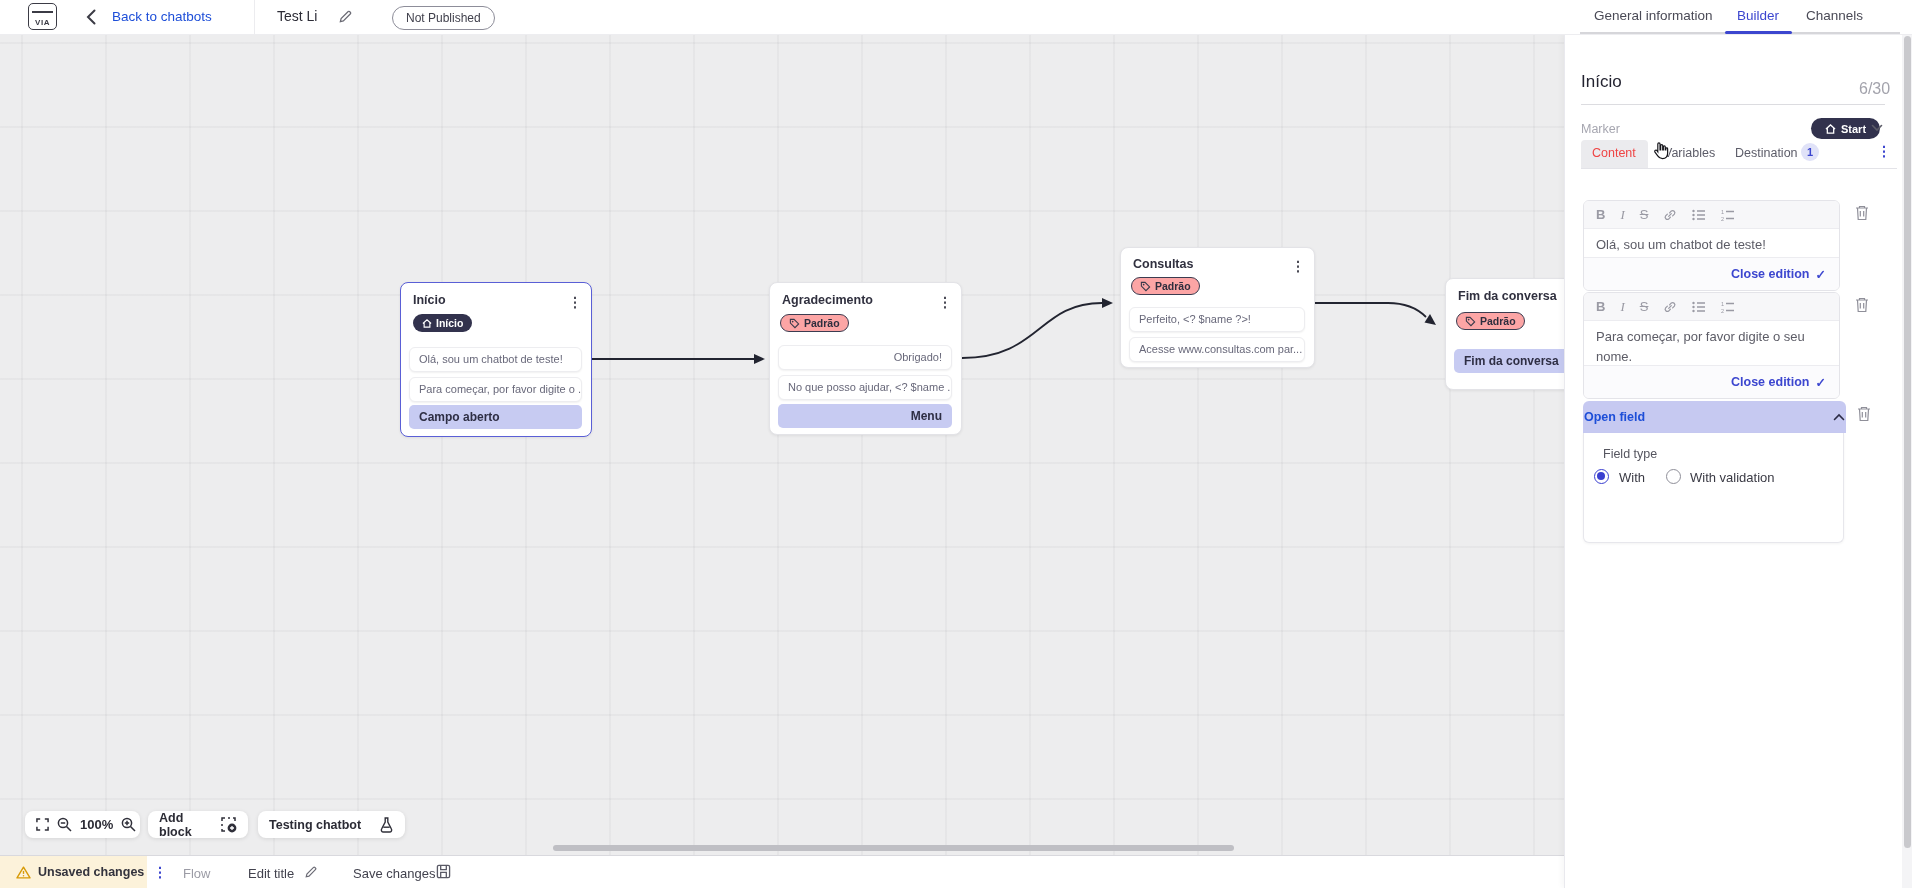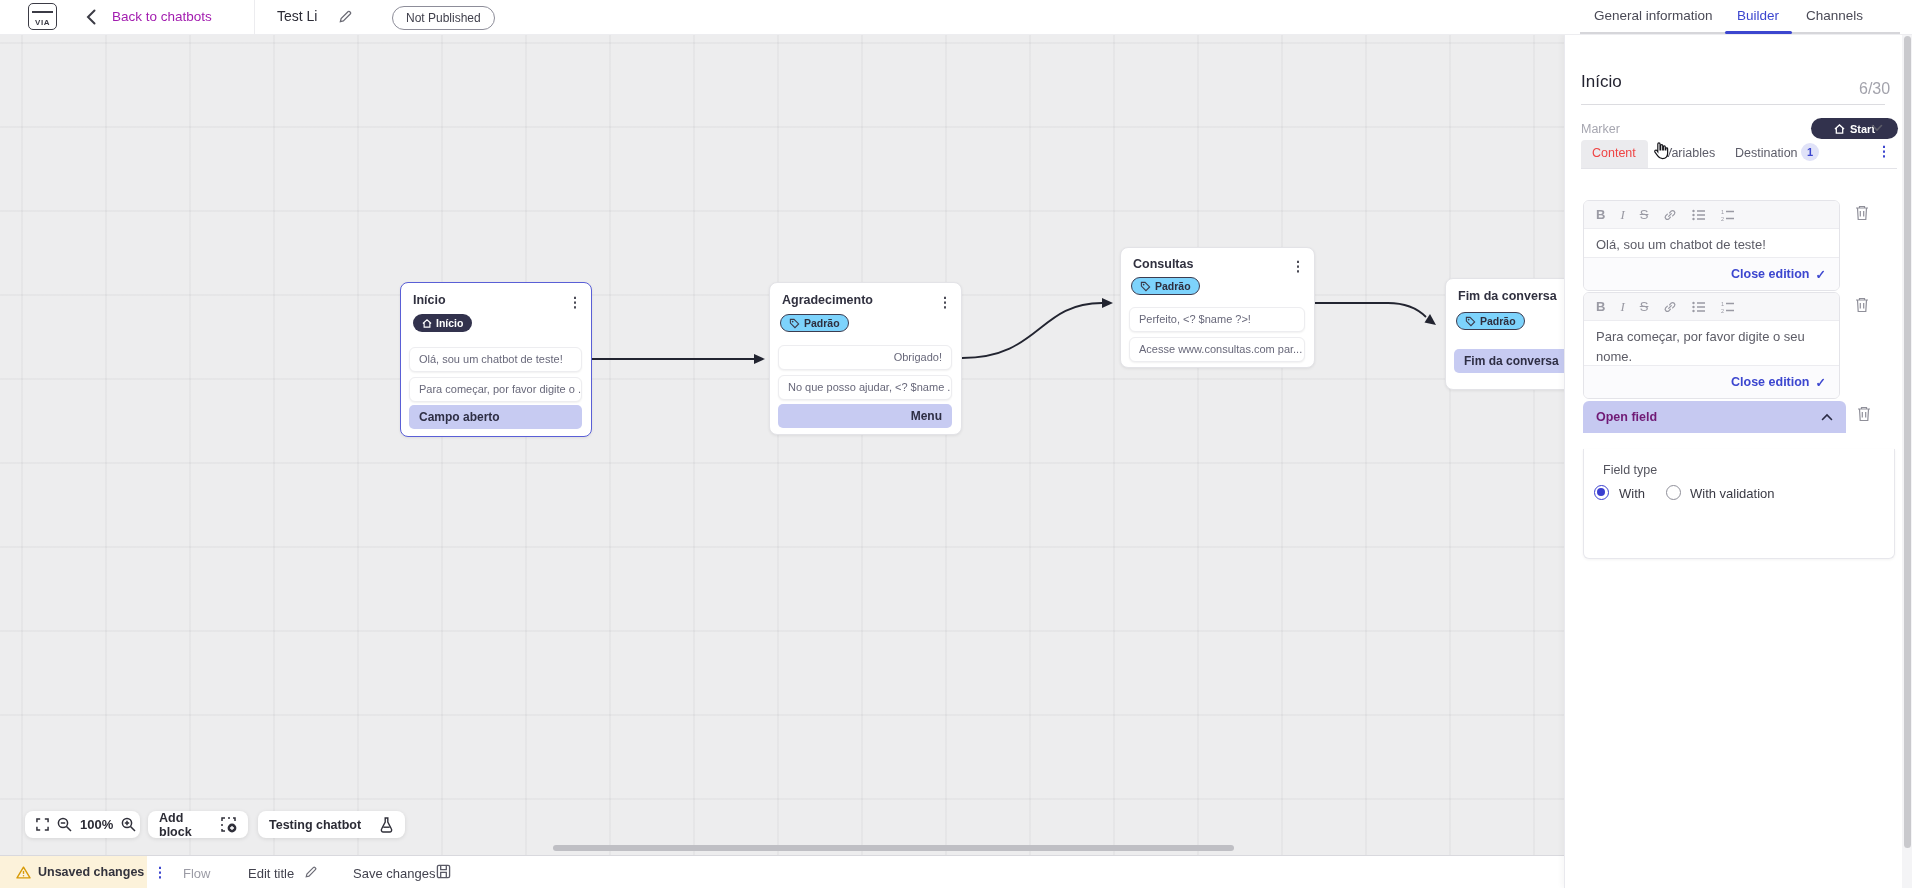--- a/index.html
+++ b/index.html
@@ -5,41 +5,41 @@
   html,body{margin:0;padding:0;}
   body{font-family:"Liberation Sans",sans-serif;background:#fff;}
   .page{position:relative;width:1912px;height:888px;overflow:hidden;background:#fff;}
   .abs{position:absolute;}
   .nowrap{white-space:nowrap;overflow:hidden;}
   
   .topbar{left:0;top:0;width:1912px;height:34px;background:#fff;border-bottom:1px solid #ededf0;z-index:30;}
   .logo{left:28px;top:3px;width:29px;height:27px;border:1.7px solid #3b3b45;border-radius:5px;box-sizing:border-box;}
   .logo .bar{position:absolute;left:3px;right:3px;top:7px;height:1.6px;background:#3b3b45;}
   .logo .txt{position:absolute;left:0;right:0;bottom:2px;text-align:center;font-size:8px;font-weight:bold;letter-spacing:.5px;color:#3b3b45;}
-  .backlbl{left:112px;top:9px;font-size:13.5px;font-weight:500;color:#a21caf;}
+  .backlbl{left:112px;top:9px;font-size:13.5px;font-weight:500;color:#1d4ed8;}
   .tdiv{left:254px;top:0;width:1px;height:34px;background:#ececef;}
   .doctitle{left:277px;top:8px;font-size:14px;color:#2c2c36;}
   .pill{left:392px;top:6px;height:22px;line-height:22px;padding:0 13px;border:1px solid #8d8d99;border-radius:12px;font-size:12px;color:#3f3f4b;}
   .toptab{top:8px;font-size:13.5px;font-weight:500;color:#4a4a56;cursor:pointer;}
   .toptab.active{color:#3c46cf;}
   .tabline{left:1580px;top:32px;width:320px;height:1.5px;background:#d6d6da;}
   .tabline-blue{left:1725px;top:30.5px;width:67px;height:3px;background:#3c46cf;border-radius:2px;z-index:31;}
   
   .canvas{left:0;top:34px;width:1564px;height:821px;overflow:hidden;background-color:#ededee;
     background-image:linear-gradient(to right,rgba(60,60,70,.045) 2px,transparent 2px),
                      linear-gradient(to bottom,rgba(60,60,70,.045) 2px,transparent 2px);
     background-size:84px 84px;background-position:21px 8px;}
   .block{background:#fff;border:1px solid #e3e3e7;border-radius:8px;box-shadow:0 1px 3px rgba(0,0,0,.07);box-sizing:border-box;}
   .block.selected{border:1.5px solid #5a5fd6;}
   .bhead{position:absolute;left:12px;font-size:12.5px;font-weight:600;color:#30303f;}
   .bkebab{position:absolute;right:9px;font-size:14px;font-weight:bold;color:#4a4a55;line-height:1;cursor:pointer;}
   .badge-dark{position:absolute;left:12px;height:18px;border-radius:9px;background:#32324d;color:#fff;
     font-size:10.5px;font-weight:600;display:flex;align-items:center;gap:4px;padding:0 9px;}
   .badge-line{position:absolute;left:10px;height:18px;border-radius:10px;border:1.2px solid #3c3c50;color:#2e2e3e;
-    font-size:10.5px;font-weight:600;display:flex;align-items:center;gap:4px;padding:0 8px;background:#7dd3fc;box-sizing:border-box;}
+    font-size:10.5px;font-weight:600;display:flex;align-items:center;gap:4px;padding:0 8px;background:#fca5a5;box-sizing:border-box;}
   .msg{position:absolute;left:8px;right:9px;height:23px;line-height:23px;background:#fff;border:1px solid #ededf0;
     border-radius:6px;box-shadow:0 1px 2px rgba(0,0,0,.06);font-size:11px;color:#68687a;padding:0 9px;cursor:pointer;}
   .actbtn{position:absolute;left:8px;right:9px;height:24px;line-height:24px;background:#c7cbf2;border-radius:5px;
     font-size:12px;font-weight:600;color:#2e2e44;padding:0 10px;cursor:pointer;}
   
   .card{position:absolute;top:777px;height:27px;background:#fff;border-radius:8px;box-shadow:0 1px 4px rgba(0,0,0,.10);
     display:flex;align-items:center;padding:0 11px;box-sizing:border-box;gap:8px;font-size:12.5px;font-weight:600;color:#2b2b35;cursor:pointer;}
   .hscroll{position:absolute;left:553px;top:811px;width:681px;height:6px;border-radius:3px;background:#bfbfc4;cursor:pointer;}
   
   .bottombar{left:0;top:855px;width:1564px;height:33px;background:#fff;border-top:1px solid #d9d9de;z-index:20;}
@@ -54,22 +54,22 @@
   .ptab{top:112px;font-size:12.5px;color:#5c5c68;cursor:pointer;}
   .ptab.active{color:#ef4444;font-weight:400;}
   .contentbg{left:16px;top:106px;width:67px;height:29px;background:#ebebee;border-radius:4px 4px 0 0;}
   .editor{background:#fff;border:1px solid #e4e4e9;border-radius:6px;box-sizing:border-box;overflow:hidden;}
   .etoolbar{height:27px;background:#f7f7f9;border-bottom:1px solid #ececf0;display:flex;align-items:center;gap:15px;padding:0 12px;color:#9a9aa4;}
   .etool{font-size:13px;cursor:pointer;line-height:1;}
   .ebody{font-size:13px;color:#5c5c66;padding:6px 12px;line-height:1.55;}
   .efoot{position:absolute;left:0;right:0;bottom:0;height:32px;background:#fbfbfd;border-top:1px solid #ececf0;
     display:flex;align-items:center;justify-content:flex-end;gap:6px;padding-right:13px;font-size:12.5px;font-weight:600;color:#3c46cf;cursor:pointer;}
   .ofhead{left:18px;top:367px;width:263px;height:32px;background:#c6c9f1;border-radius:6px 6px 0 0;box-sizing:border-box;
-    display:flex;align-items:center;justify-content:space-between;padding:0 13px;font-size:12.5px;font-weight:600;color:#701a75;cursor:pointer;text-align:right;}
-  .ofbody{left:18px;top:399px;width:312px;height:110px;background:#fff;border:1px solid #e7e7ec;border-top:none;border-radius:0 0 6px 6px;box-sizing:border-box;box-shadow:0 1px 3px rgba(0,0,0,.05);margin-top:16px;}
+    display:flex;align-items:center;justify-content:space-between;padding:0 1px;font-size:12.5px;font-weight:600;color:#1d4ed8;cursor:pointer;text-align:right;}
+  .ofbody{left:18px;top:399px;width:261px;height:110px;background:#fff;border:1px solid #e7e7ec;border-top:none;border-radius:0 0 6px 6px;box-sizing:border-box;box-shadow:0 1px 3px rgba(0,0,0,.05);}
   .radio{width:15px;height:15px;border-radius:50%;box-sizing:border-box;display:inline-block;}
   .radio.sel{border:1.5px solid #3a3fd0;position:relative;}
   .radio.sel:after{content:"";position:absolute;left:2px;top:2px;width:8px;height:8px;border-radius:50%;background:#3a3fd0;}
   .radio.un{border:1.5px solid #8f8f99;}
   .addcontent{left:18px;top:517px;width:301px;height:47px;border:1.5px dashed #a7a7ae;border-radius:4px;box-sizing:border-box;
     display:flex;align-items:center;justify-content:center;font-size:13px;font-weight:500;color:#3f3f49;cursor:pointer;}
   .vscroll-track{left:337px;top:0px;width:11px;height:854px;background:#f4f4f6;}
   .vscroll-thumb{left:339px;top:2px;width:7px;height:812px;border-radius:4px;background:#c9c9cd;cursor:pointer;}
   .trash{position:absolute;cursor:pointer;}
   .kebab-blue{color:#3c46cf;font-size:14px;font-weight:bold;line-height:1;cursor:pointer;}
@@ -257,21 +257,21 @@
       </span>
   </div>
 
   <div class="abs panel">
 
     <span class="abs ptitle">Início</span>
     <span class="abs pcount">6/30</span>
     <div class="abs puline"></div>
 
     <span class="abs" style="left:16px;top:88px;font-size:12.5px;color:#a6a6b0;">Marker</span>
-    <div class="abs" style="left:246px;top:84px;height:21px;border-radius:11px;background:#32324d;display:flex;align-items:center;gap:5px;padding:0 23px;">
+    <div class="abs" style="left:246px;top:84px;height:21px;border-radius:11px;background:#32324d;display:flex;align-items:center;gap:5px;padding:0 14px;">
       <span>
           <svg width="11" height="10" viewBox="0 0 12 11">
             <path d="M1 5.5L6 1l5 4.5M2.5 4.6V10h7V4.6" fill="none" stroke="#fff" stroke-width="1.4"></path>
           </svg>
         </span>
       <span style="font-size:11px;font-weight:600;color:#fff;">Start</span>
     </div>
     <span class="abs" style="left:306px;top:90px;">
         <svg width="12" height="8" viewBox="0 0 12 8">
           <path d="M1.5 1.5L6 6l4.5-4.5" fill="none" stroke="#5c5c68" stroke-width="1.6" stroke-linecap="round"></path>

